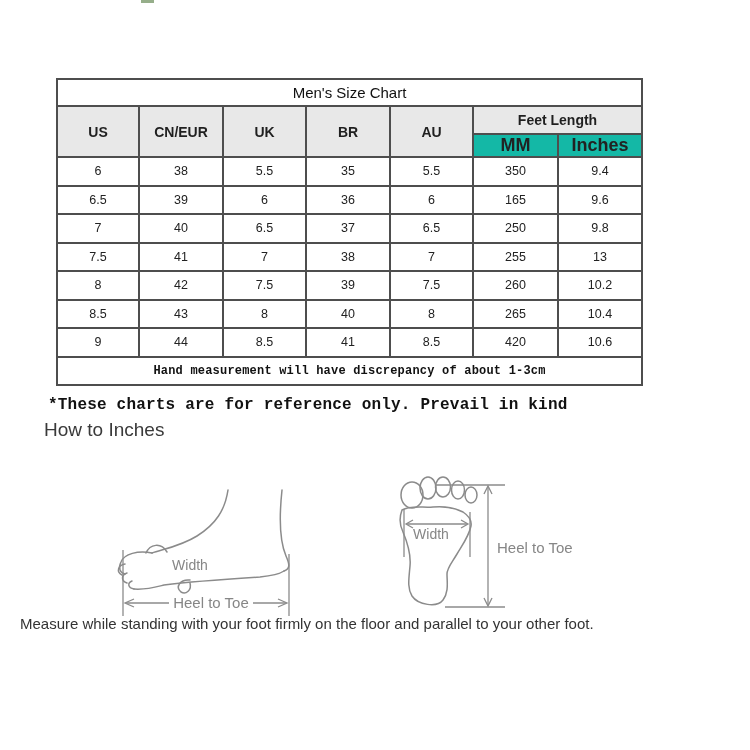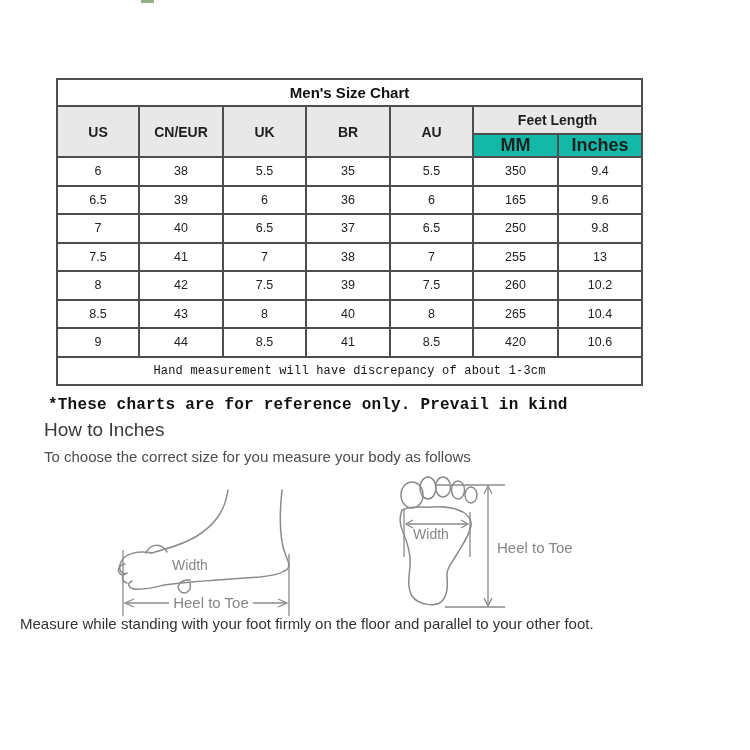--- a/index.html
+++ b/index.html
@@ -7,25 +7,25 @@
         font-family:"Liberation Sans",sans-serif;}
 
   .artifact{position:absolute;left:141px;top:0;width:13px;height:3px;
             background:#84a076;opacity:.85;}
 
   
   .size-table{position:absolute;left:56px;top:78px;width:585px;border-collapse:collapse;
               table-layout:fixed;background:#fff;color:#1f1f1f;}
   .size-table td,.size-table th{border:2px solid #4e4e4e;text-align:center;
               vertical-align:middle;padding:0;font-weight:normal;}
-  .title-row td{height:25px;font-size:15px;font-weight:bold;color:#101010;background:#fff;}
+  .title-row td{height:25px;font-size:15px;font-weight:normal;color:#101010;background:#fff;}
   .head-row th{background:#e8e8e8;font-size:14px;font-weight:bold;height:26px;}
   .sub-row th{background:#14b8a6;font-size:18px;font-weight:bold;height:16px;color:#222;}
   .size-table tbody td{height:26.5px;font-size:12.5px;color:#222;}
-  .footnote-row td{height:26px;font-family:"Liberation Mono",monospace;font-weight:normal;
+  .footnote-row td{height:26px;font-family:"Liberation Mono",monospace;font-weight:bold;
               font-size:12px;color:#111;letter-spacing:.2px;}
 
   
   .note-reference{position:absolute;left:48px;top:396px;
               font-family:"Liberation Mono",monospace;font-weight:bold;font-size:16px;
               color:#111;letter-spacing:.2px;}
   .howto-heading{position:absolute;left:44px;top:419px;font-size:19px;color:#3a3a3a;}
   .howto-sub{position:absolute;left:44px;top:448px;font-size:15px;color:#4d4d4d;}
   .caption{position:absolute;left:20px;top:615px;width:730px;text-align:left;
               font-size:15px;color:#333;}
@@ -139,21 +139,20 @@
     <tfoot>
       <tr class="footnote-row">
         <td colspan="7">Hand measurement will have discrepancy of about 1-3cm</td>
       </tr>
     </tfoot>
   </table>
 
   <div class="note-reference">*These charts are for reference only. Prevail in kind</div>
 
   <div class="howto-heading">How to Inches</div>
-  <div class="howto-sub">To choose the correct size for you measure your body as follows</div>
 
   <svg class="diagram-left" width="200" height="160" viewBox="0 0 200 160">
     <g class="sketch">
       <path d="M120,22 C117,42 108,56 89,68 C73,78 56,81 44,85"></path>
       <path d="M59,84 C53,74 42,76 38,85"></path>
       <path d="M44,85 C30,82 16,86 13,94 C10,100 12,105 17,106"></path>
       <path d="M17,96 C10,97 8,104 14,107"></path>
       <path d="M19,105 C13,107 13,113 19,115"></path>
       <path d="M24,113 C19,115 20,120 26,121"></path>
       <path d="M26,121 C38,122 48,119 56,117 C88,113 120,111 152,109 C162,108 170,107 176,103"></path>

